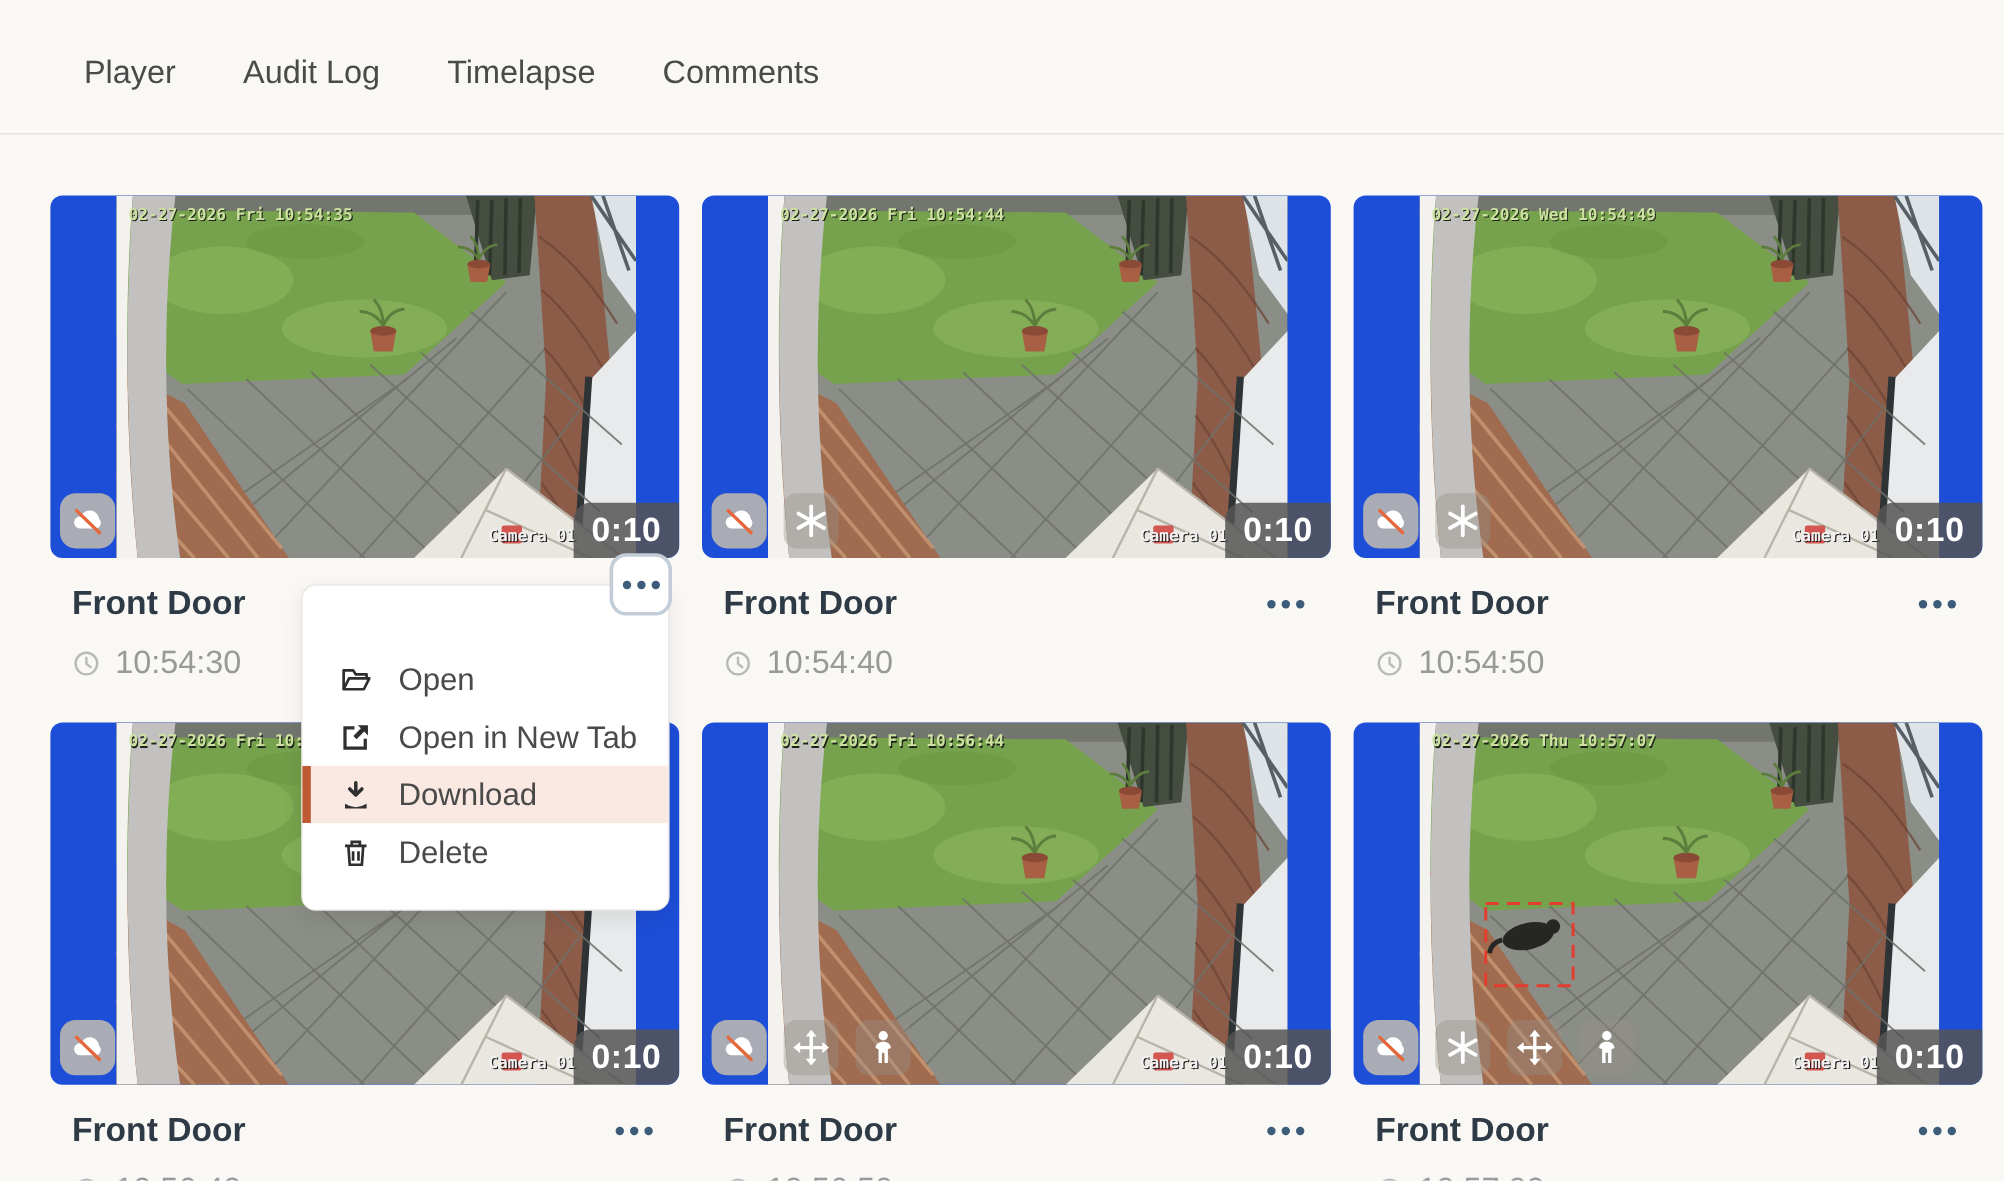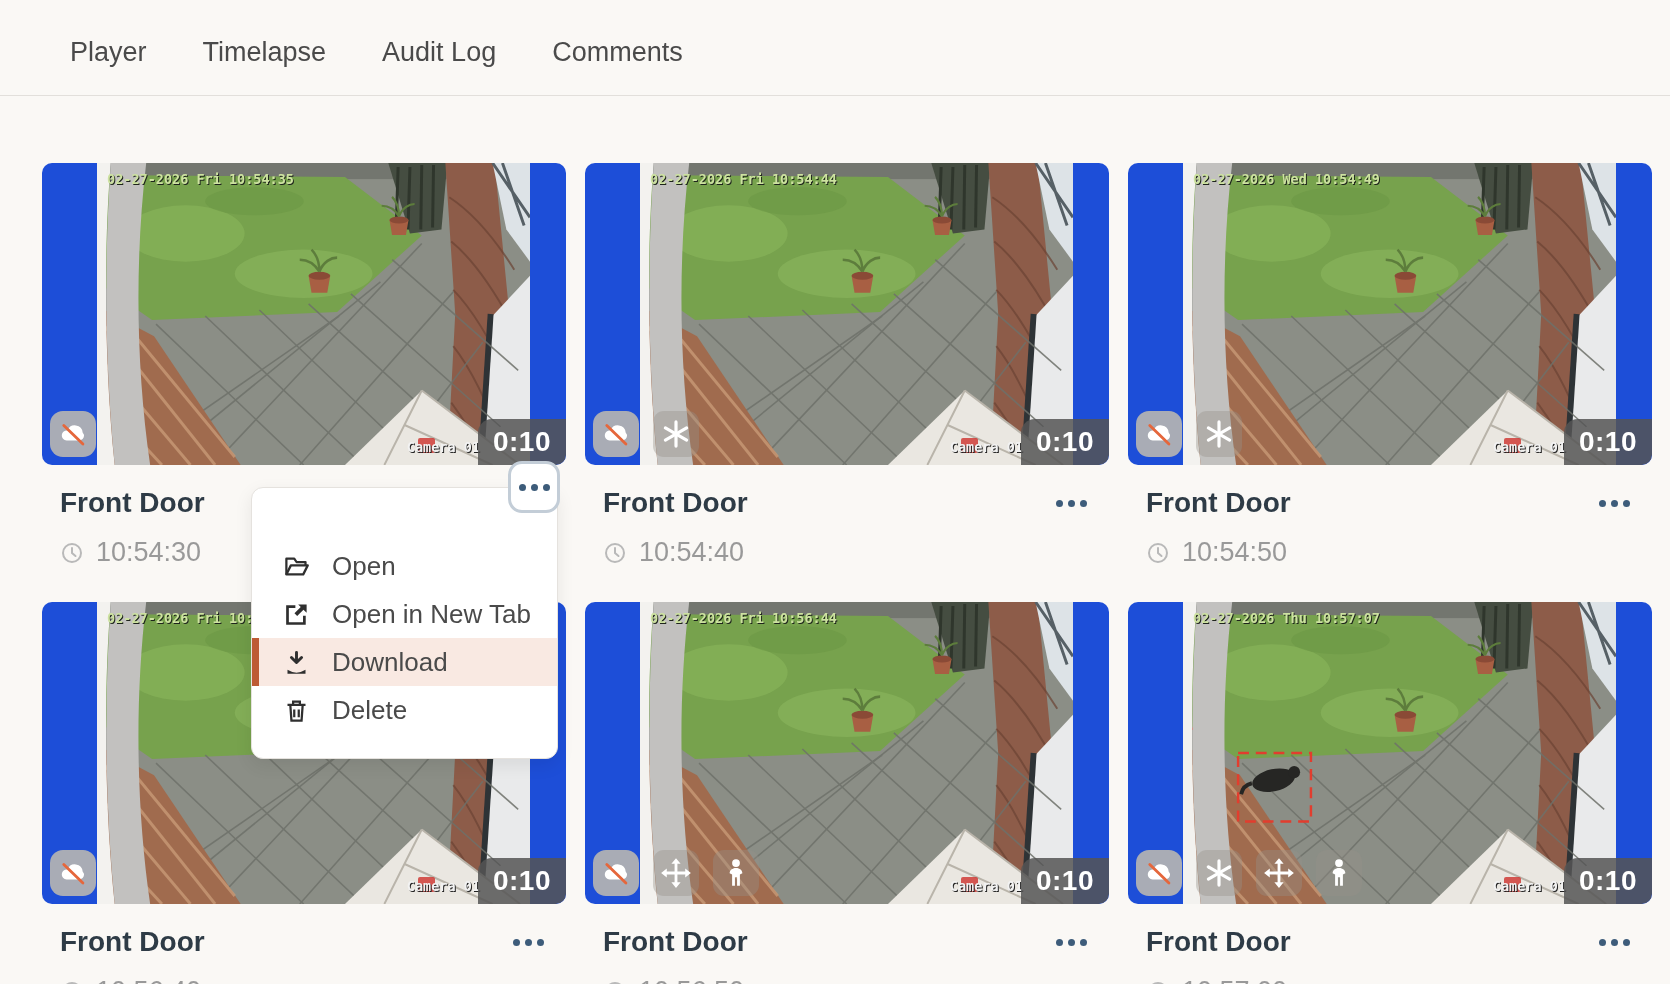--- a/index.html
+++ b/index.html
@@ -3,21 +3,21 @@
 <meta charset="utf-8">
 <style>
   html,body{margin:0;padding:0}
   body{
     width:1670px;height:984px;overflow:hidden;position:relative;
     background:#faf8f5;font-family:"Liberation Sans",sans-serif;
     -webkit-font-smoothing:antialiased;
   }
   
   .tabbar{
-    position:absolute;top:0;left:0;right:0;height:96px;
+    position:absolute;top:0;left:0;right:0;height:112px;
     display:flex;align-items:stretch;padding-left:42px;padding-top:10px;
     box-sizing:border-box;border-bottom:1px solid var(--tab_border,#e2dfdb);
   }
   .tab{
     display:flex;align-items:center;padding:0 28px;font-size:27px;
     color:#4a4a4a;border-radius:10px 10px 0 0;cursor:pointer;white-space:nowrap;
   }
   .tab.active{background:var(--active_tab_bg,#4b4b4b);color:#fff}
   
   .grid{
@@ -95,22 +95,22 @@
   .menu-item.hl{
     background:var(--highlight_bg,#f9e9e2);
     box-shadow:inset 7px 0 0 var(--accent,#bd5a34);
   }
 </style>
 </head>
 <body style="--accent: #bd5a34; --highlight_bg: #f9e9e2; --active_tab_bg: #4b4b4b; --dots: #3d5c7a; --badge_bg: rgba(85,85,85,0.85); --tab_border: #e2dfdb;">
 
 <nav class="tabbar" id="tabbar">
     <div class="tab">Player</div>
+    <div class="tab">Audit Log</div>
     <div class="tab">Timelapse</div>
-    <div class="tab">Audit Log</div>
     <div class="tab">Comments</div>
   </nav>
 
 <main class="grid" id="grid">
   <section class="card raised">
     <div class="thumb">
       <div class="video">
         <svg class="scene" viewBox="0 0 440 300" preserveAspectRatio="none">
           <rect width="440" height="300" fill="#8b8e86"></rect>
           <rect width="440" height="16" fill="#73766f"></rect>

